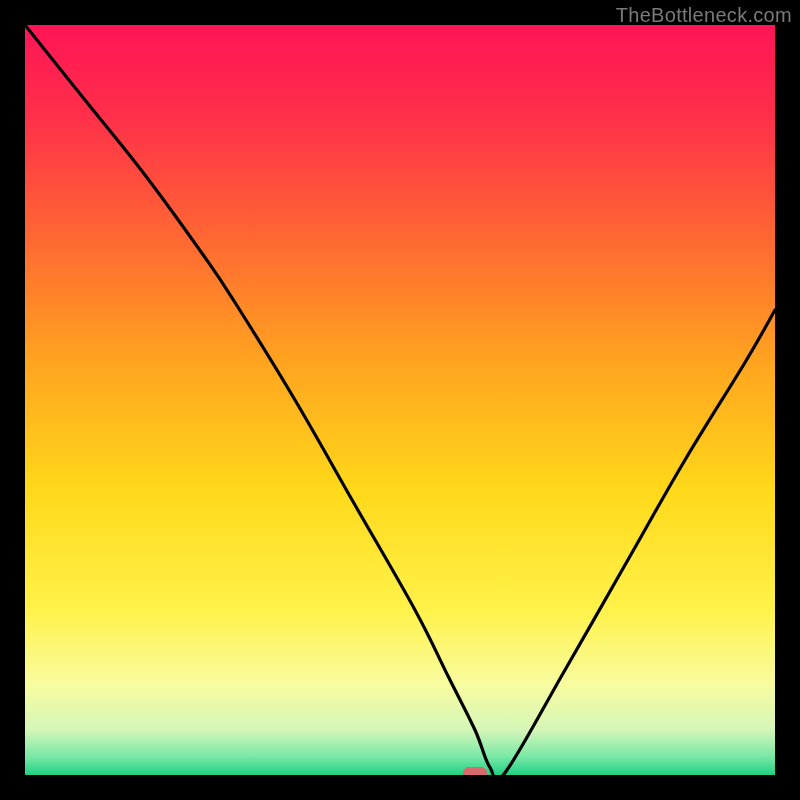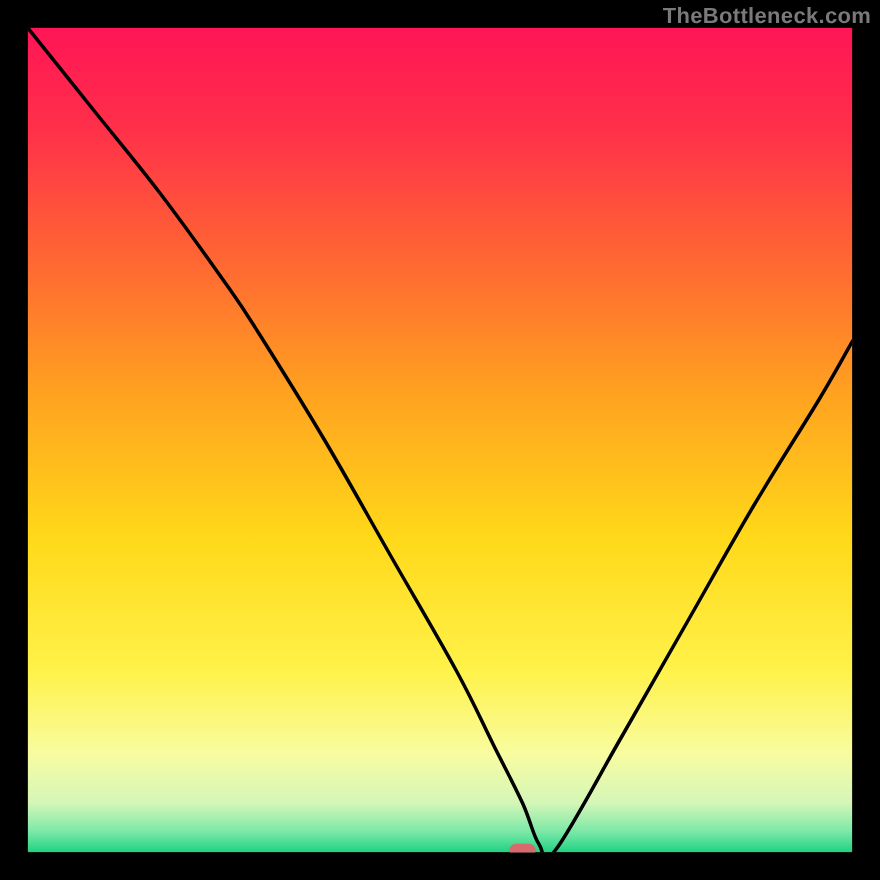--- a/index.html
+++ b/index.html
@@ -39,21 +39,21 @@
     height: 12px;
     border-radius: 6px;
     transform: translate(-50%, -50%);
   }
   .watermark {
     position: absolute;
     top: 4px;
     right: 8px;
     color: #7a7a7a;
     font-size: 20px;
-    font-weight: 700;
+    font-weight: 400;
     letter-spacing: 0.3px;
   }
 </style>
 </head>
 <body>
 
 <div class="stage">
 
   <div class="plot-area">
     <svg class="gradient" viewBox="0 0 750 750" preserveAspectRatio="none">

